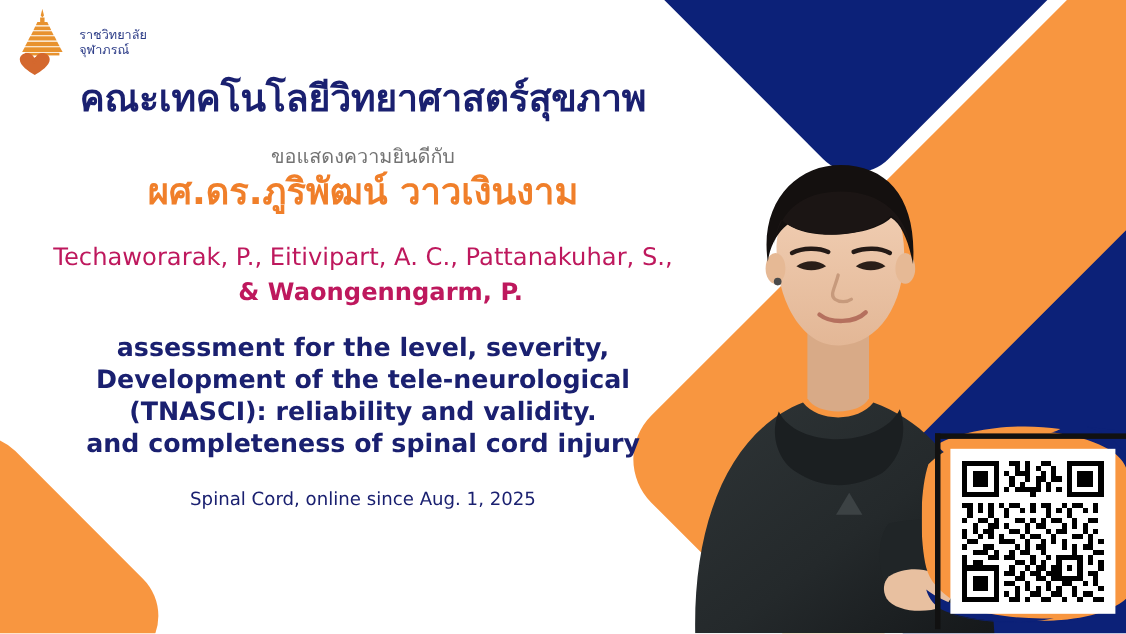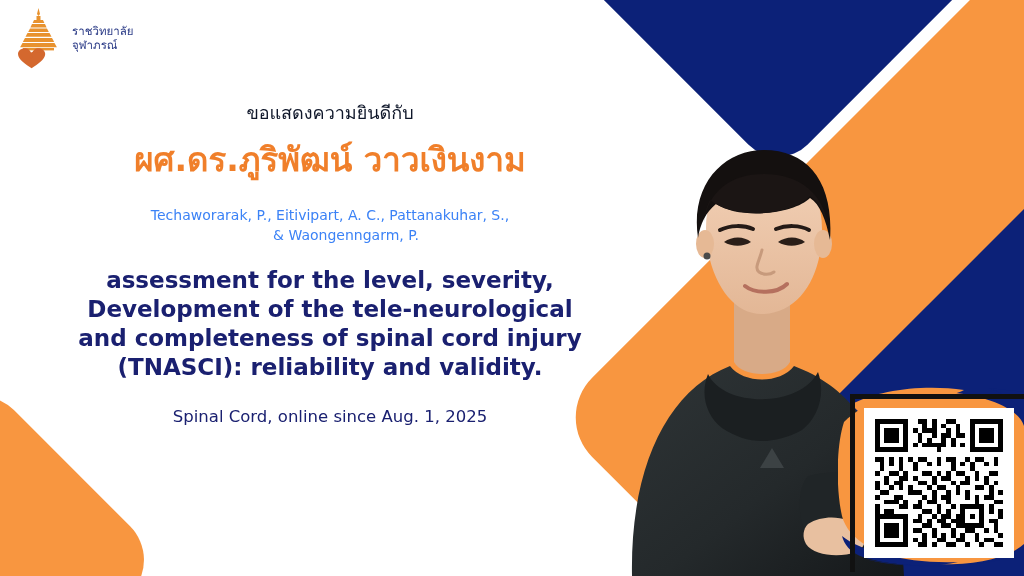--- a/index.html
+++ b/index.html
@@ -108,48 +108,47 @@
     box-sizing: border-box;
   }
   .faculty {
     color: #1A2070;
     font-size: 34px;
     font-weight: bold;
     line-height: 1.18;
     letter-spacing: -0.2px;
   }
   .congrats {
-    color: #0f172a;
+    color: #737373;
     font-size: 18px;
     font-weight: normal;
-    margin-top: 32px;
+    margin-top: 22px;
     line-height: 1.2;
   }
   .honoree {
     color: #F07F2A;
     font-size: 33px;
     font-weight: bold;
-    margin-top: 16px;
     line-height: 1.2;
   }
   .achievement {
     color: #1A2070;
     font-size: 24px;
     font-weight: bold;
     margin-top: 12px;
     line-height: 1.2;
   }
   .authors {
-    color: #3b82f6;
-    font-size: 14px;
+    color: #be185d;
+    font-size: 22px;
     margin-top: 26px;
     line-height: 1.45;
   }
   .authors .lead { font-weight: normal; }
-  .authors .last { font-weight: normal; margin-left: 32px; }
+  .authors .last { font-weight: bold; margin-left: 32px; }
   .paper-title {
     color: #1A2070;
     font-size: 23px;
     font-weight: bold;
     margin-top: 20px;
     line-height: 1.26;
   }
   .journal {
     color: #1A2070;
     font-size: 16.5px;
@@ -238,33 +237,34 @@
           <path d="M26.4 44.2 c1.6-1.6 4.4-1.4 5.6 0.6 l-2 1.2 c-0.7-1.1-2.2-1.2-3.1-0.3 Z"></path>
           <circle cx="21.4" cy="49.6" r="1.6"></circle>
         </g>
       </svg>
     </div>
     <div class="logo-text">ราชวิทยาลัย
 จุฬาภรณ์</div>
   </div>
 
   <div class="content">
+    <div class="faculty">คณะเทคโนโลยีวิทยาศาสตร์สุขภาพ</div>
     <div class="congrats">ขอแสดงความยินดีกับ</div>
     <div class="honoree">ผศ.ดร.ภูริพัฒน์ วาวเงินงาม</div>
 
     <div class="authors">
       <span class="lead">Techaworarak, P., Eitivipart, A. C., Pattanakuhar, S.,</span><br>
       <span class="last">&amp; Waongenngarm, P.</span>
     </div>
 
     <div class="paper-title">
       <div>assessment for the level, severity,</div>
       <div>Development of the tele-neurological</div>
+      <div>(TNASCI): reliability and validity.</div>
       <div>and completeness of spinal cord injury</div>
-      <div>(TNASCI): reliability and validity.</div>
     </div>
 
     <div class="journal">Spinal Cord, online since Aug. 1, 2025</div>
   </div>
 
   <div class="portrait">
     <svg viewBox="0 0 330 430" xmlns="http://www.w3.org/2000/svg">
       <defs>
         <linearGradient id="hoodie" x1="0" y1="0" x2="1" y2="1">
           <stop offset="0%" stop-color="#2E3436"></stop>

